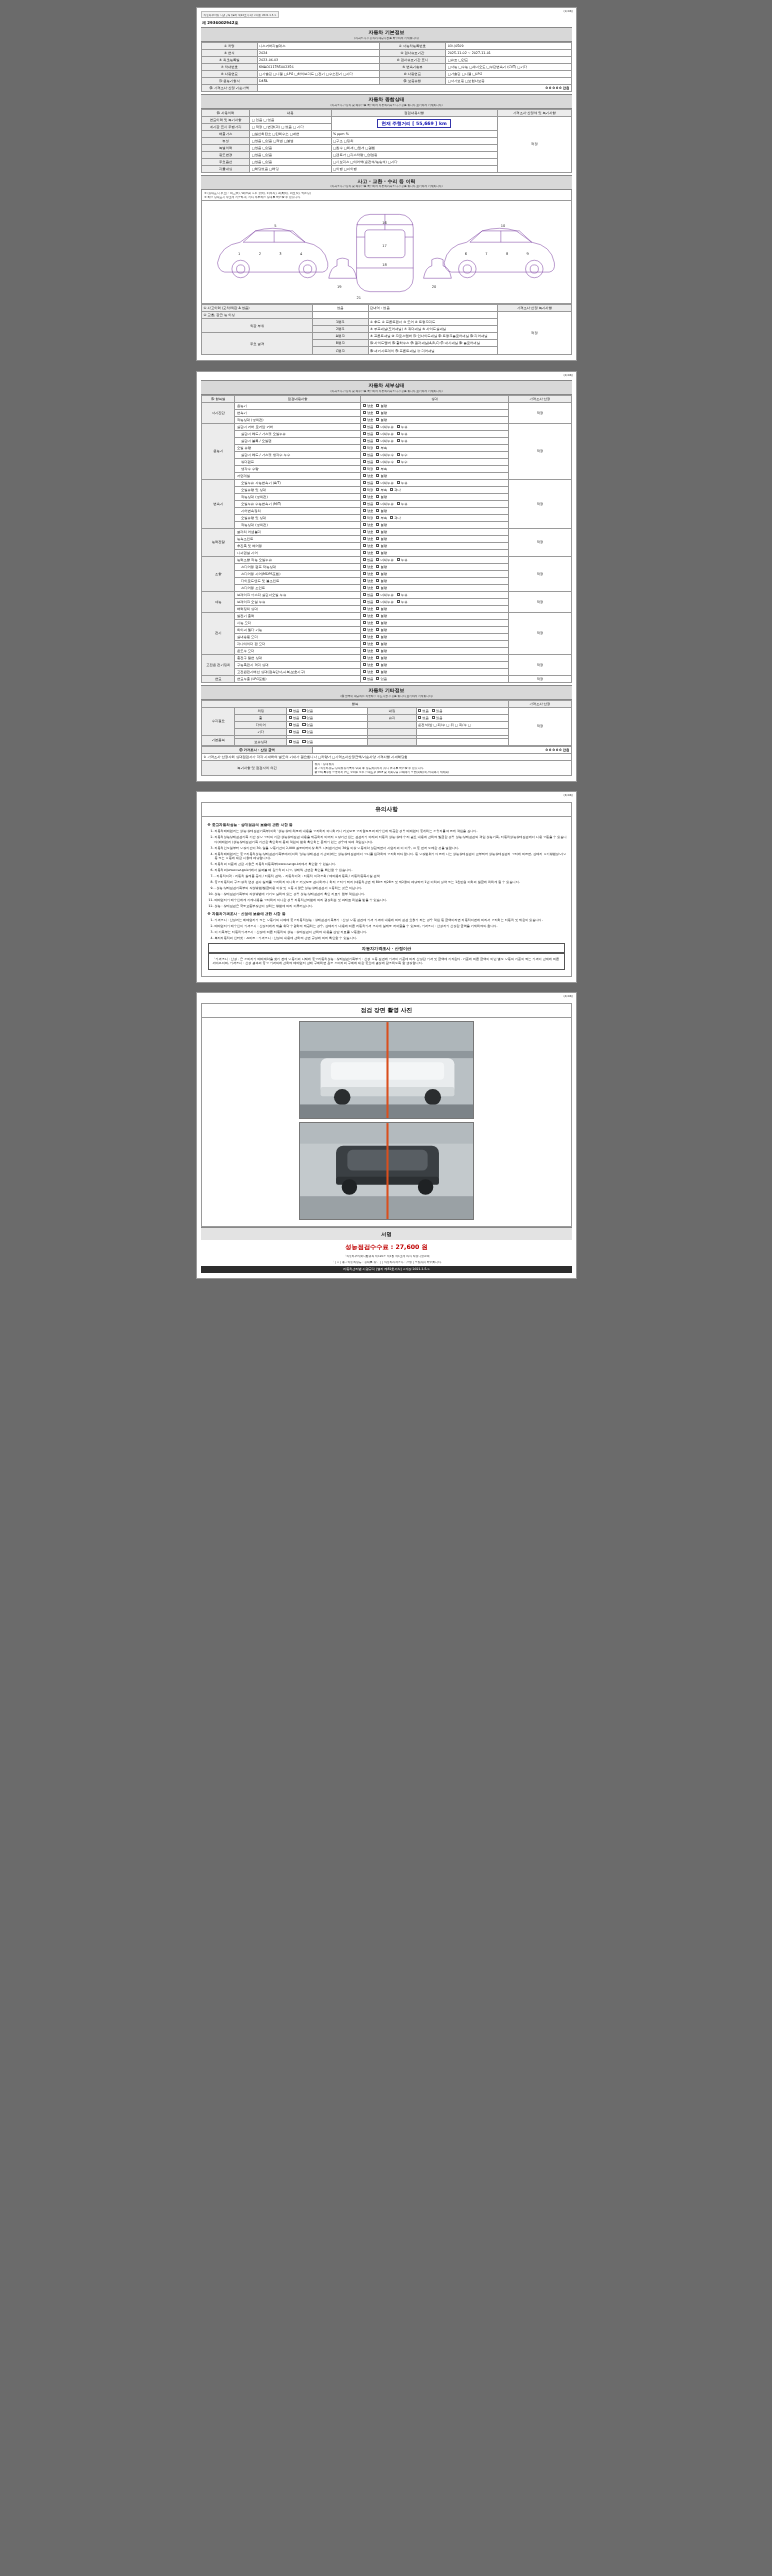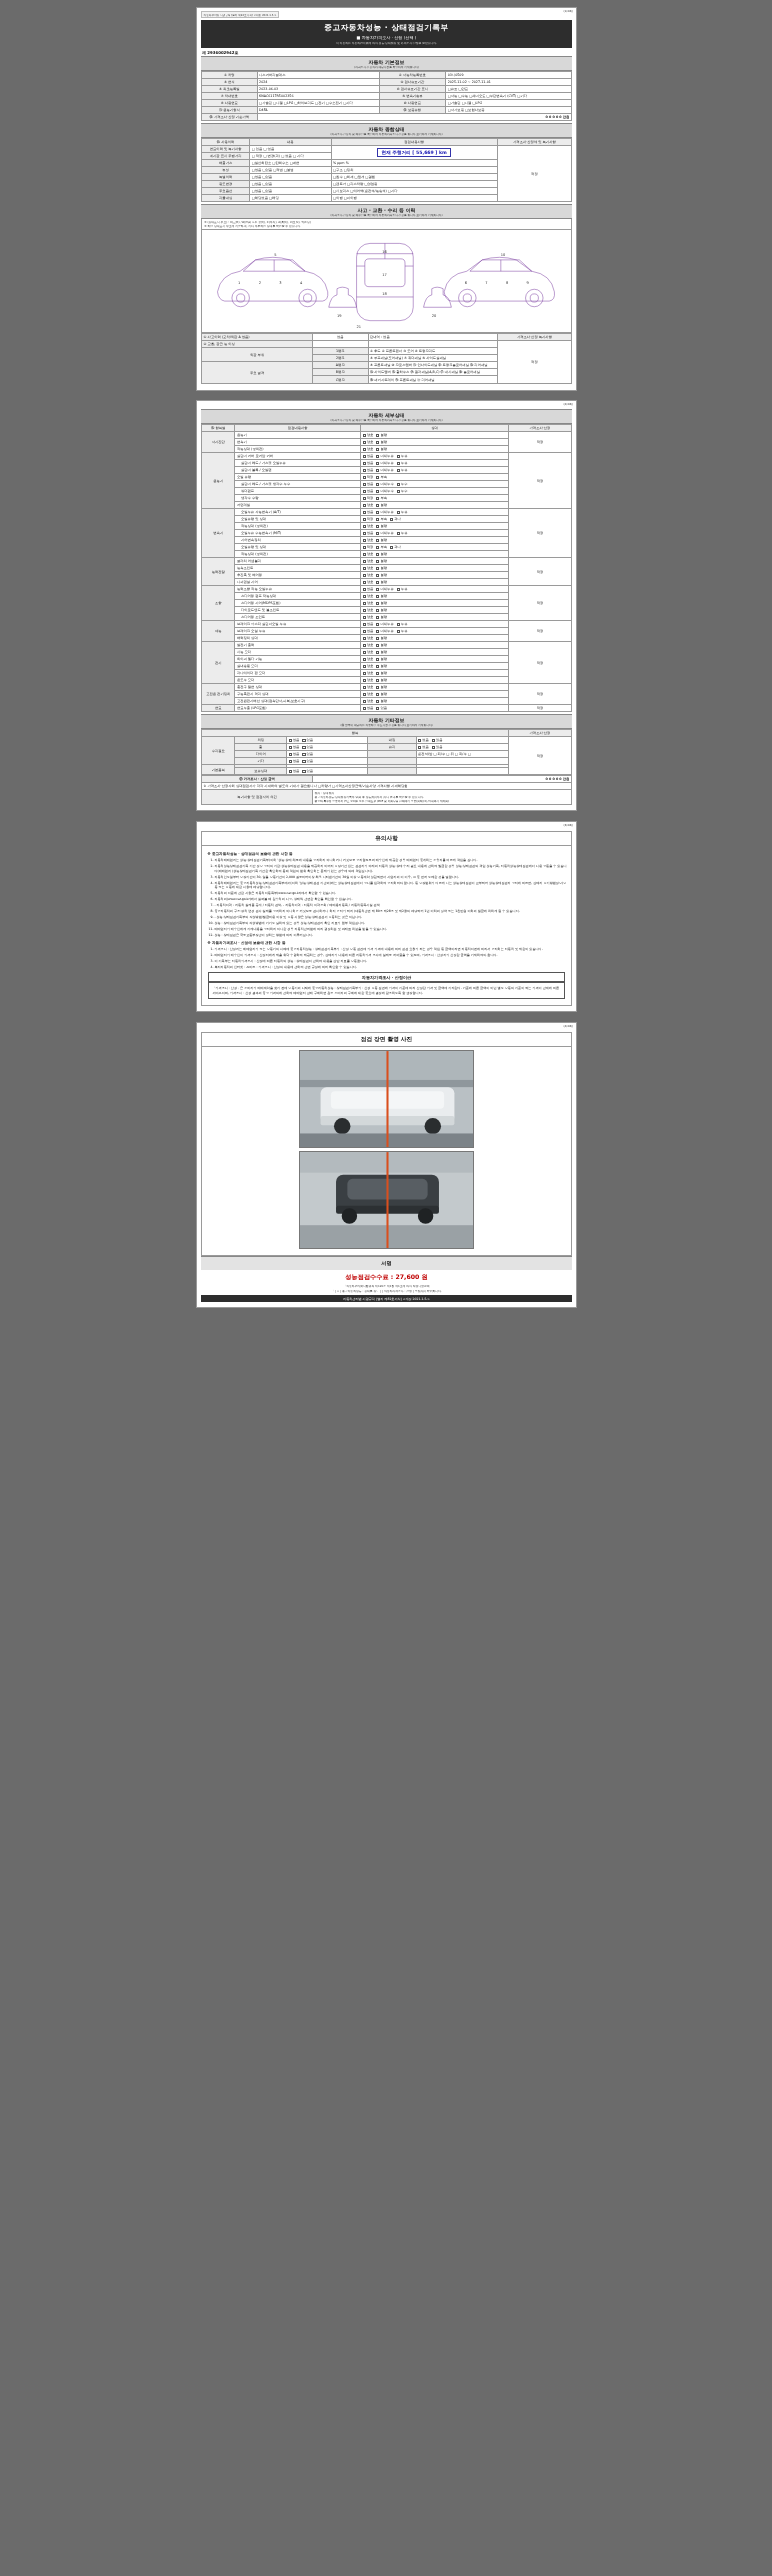--- a/index.html
+++ b/index.html
@@ -91,25 +91,20 @@
 </style>
 </head>
 <body>
 
 <div class="page">
 
   <div class="sheet">
     <span class="topnote">자동차관리법 시행규칙 [별지 제82호서식] &lt;개정 2021.1.5.&gt;</span>
     <span class="corner-tag">(1/4쪽)</span>
 
-    <div class="title-band">
-      <div class="t1">중고자동차성능 · 상태점검기록부</div>
-      <div class="t2">■ 자동차가격조사 · 산정 (선택 )</div>
-      <div class="t3">이 자동차는 자동차관리법에 따라 성능·상태점검 및 가격조사·산정을 받았습니다.</div>
-    </div>
 
     <div class="docno">
       <span>제</span>
       <span>2936002942호</span>
     </div>
 
     
     <div class="secbar">
       <div class="s1">자동차 기본정보</div>
       <div class="s2">(가격조사·산정자가 해당사항을 확인하여 기재합니다)</div>

